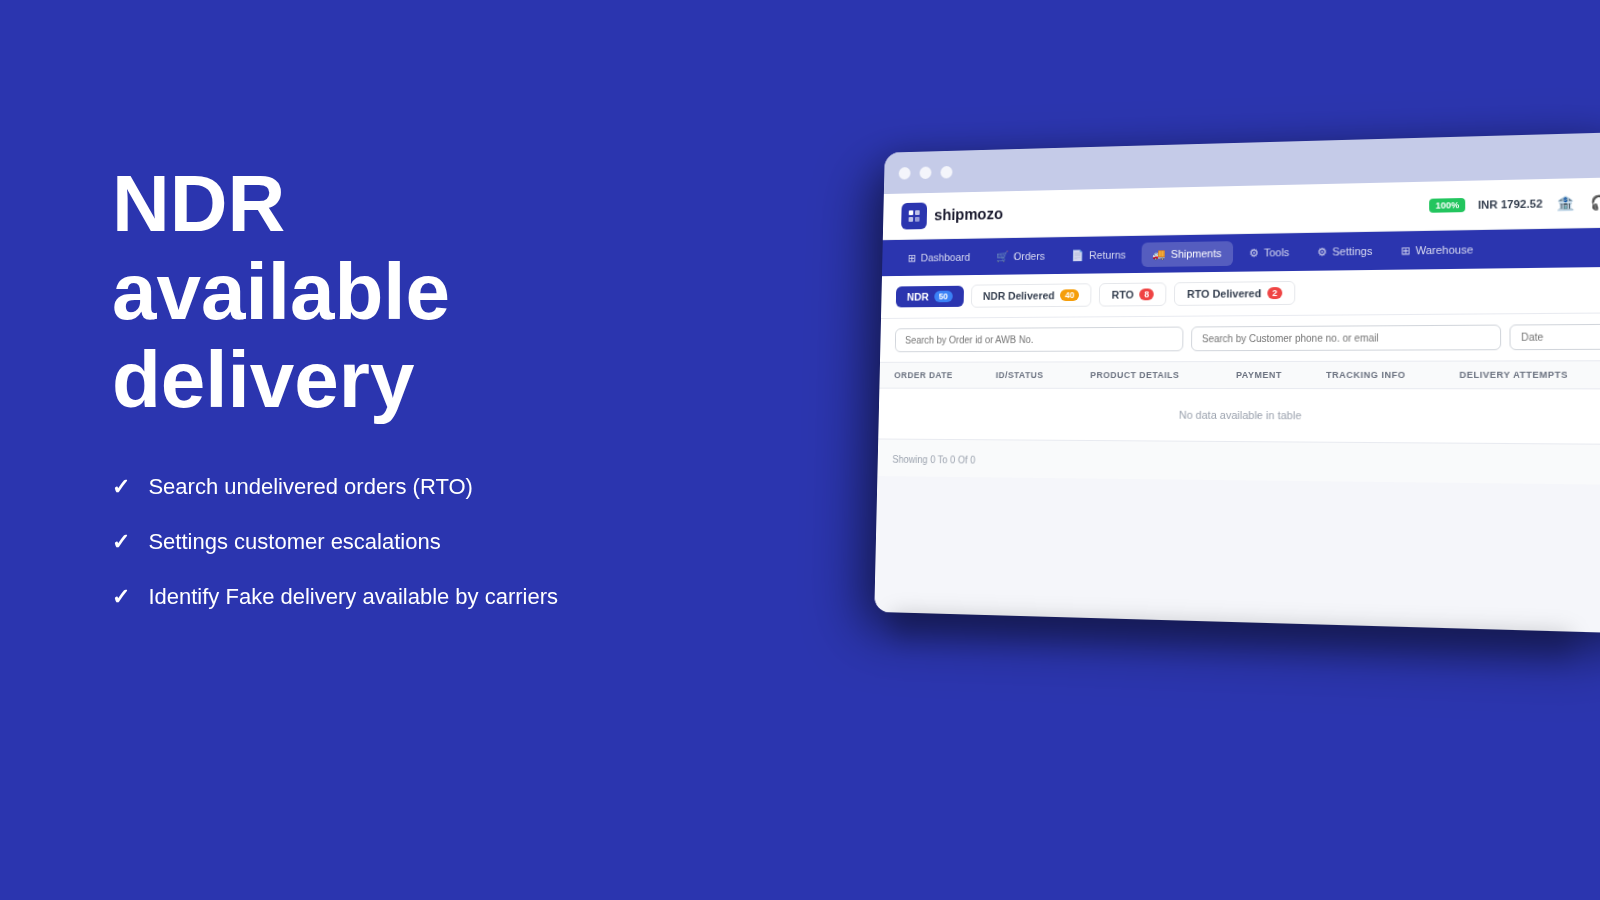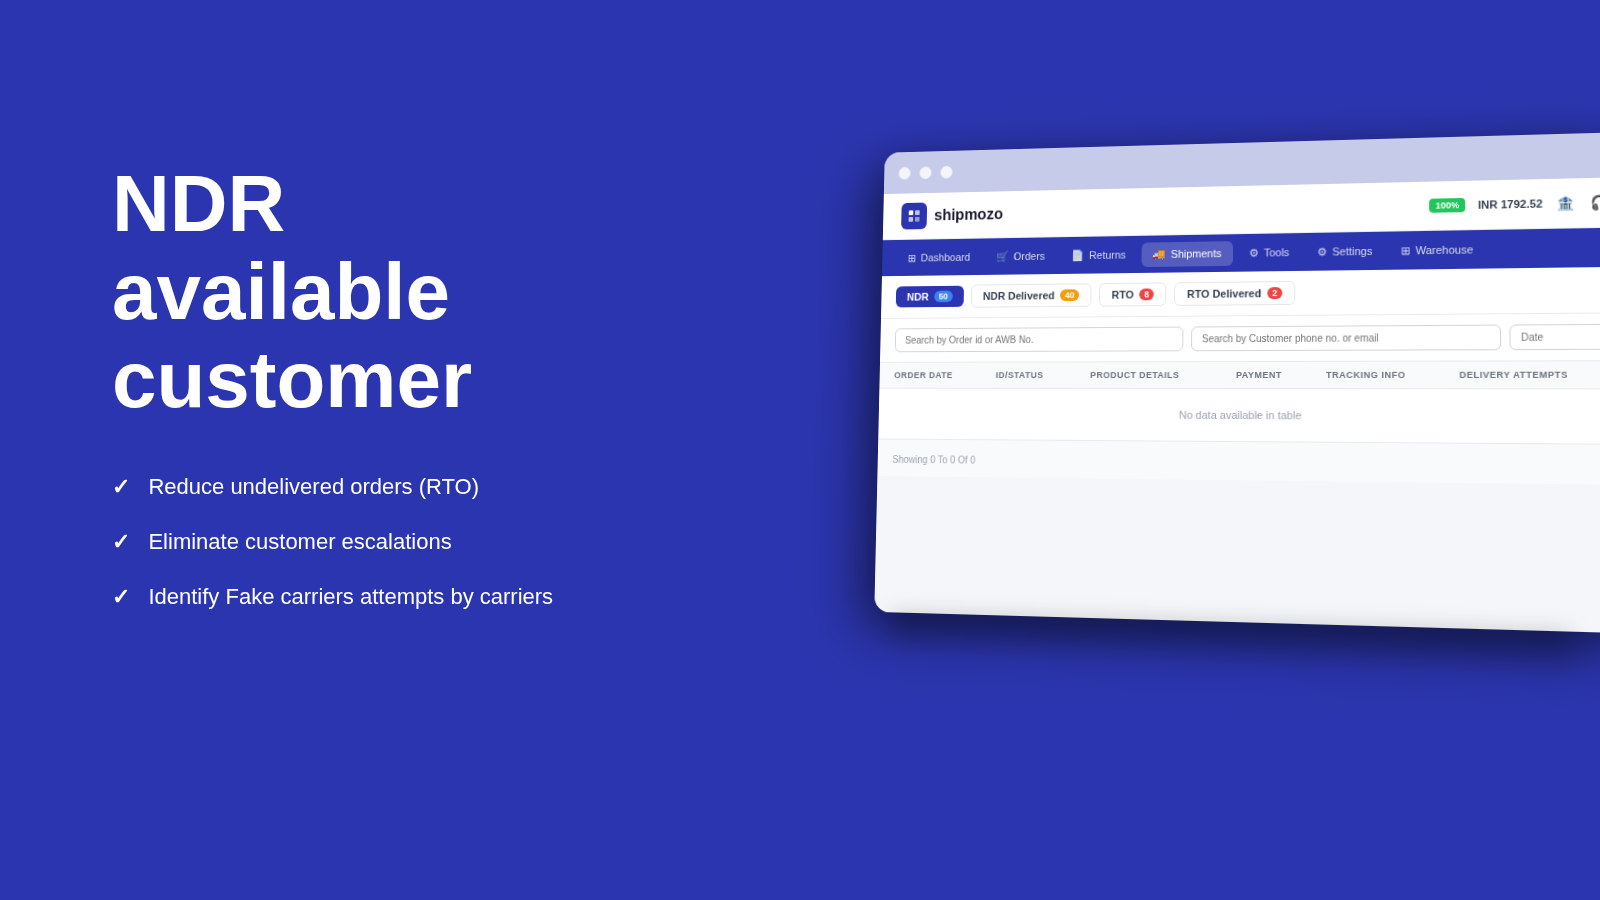--- a/index.html
+++ b/index.html
@@ -329,35 +329,35 @@
       filter: blur(10px);
     }
   </style>
 </head>
 <body>
 
 <div class="left-panel">
   <h1 class="main-title">
     <span>NDR</span><br>
     <span>available</span><br>
-    <span>customer</span>
+    <span>delivery</span>
   </h1>
 
   <div class="feature-list">
     <div class="feature-item">
       <span class="check-icon">✓</span>
-      <span class="feature-text">Reduce undelivered orders (RTO)</span>
+      <span class="feature-text">Search undelivered orders (RTO)</span>
     </div>
     <div class="feature-item">
       <span class="check-icon">✓</span>
-      <span class="feature-text">Eliminate customer escalations</span>
+      <span class="feature-text">Settings customer escalations</span>
     </div>
     <div class="feature-item">
       <span class="check-icon">✓</span>
-      <span class="feature-text">Identify Fake carriers attempts by carriers</span>
+      <span class="feature-text">Identify Fake delivery available by carriers</span>
     </div>
   </div>
 </div>
 
 <div class="browser-mockup-wrapper">
   <div class="browser-mockup">
 
     <div class="browser-titlebar">
       <div class="traffic-light"></div>
       <div class="traffic-light"></div>

